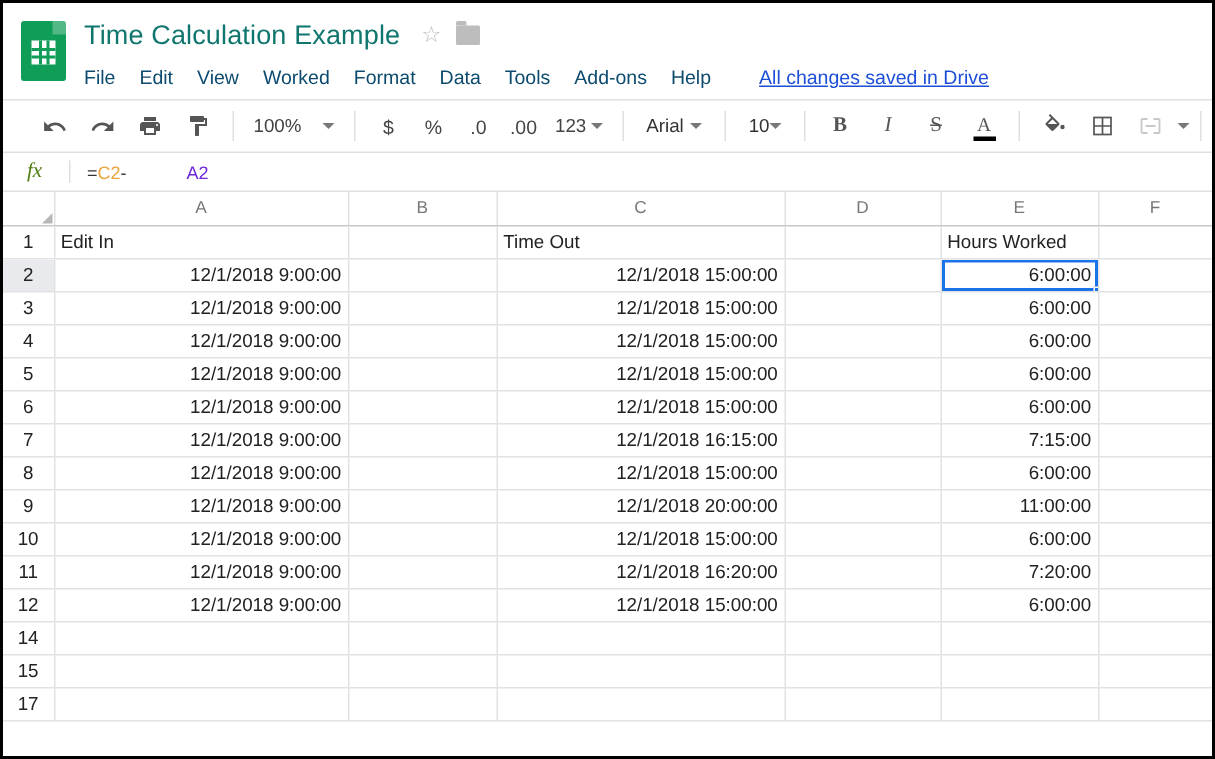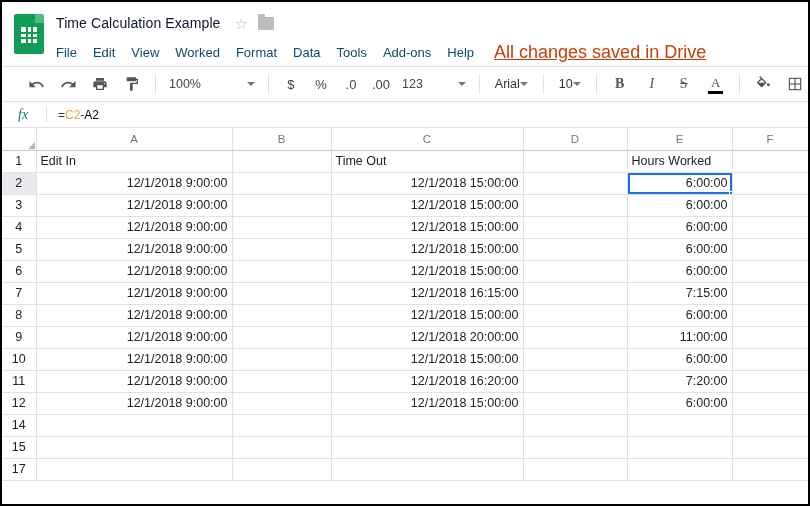--- a/index.html
+++ b/index.html
@@ -60,22 +60,22 @@
   .doc-icon .grid::after {
     top: 0; left: 5px; width: 1.5px; height: 16px;
     box-shadow: 5px 0 0 #0f9d58;
   }
   .header-right { display: flex; flex-direction: column; }
   .title-row {
     display: flex; align-items: center;
     gap: 10px; height: 26px;
   }
   .doc-title {
-    font-size: 14px;
-    color: #0f172a;
+    font-size: 18px;
+    color: #0f766e;
     letter-spacing: .1px;
     white-space: nowrap;
   }
   .star-icon {
     font-size: 15px; color: #bdbdbd; line-height: 1;
     margin-left: 4px; cursor: pointer;
   }
   .folder-icon {
     width: 16px; height: 13px;
     background: #bdbdbd;
@@ -96,23 +96,23 @@
   }
   .menu-item {
     font-size: 13px;
     color: #0c4a6e;
     padding: 2px 8px;
     cursor: pointer;
     white-space: nowrap;
   }
   .menu-item:first-child { padding-left: 0; }
   .save-state {
-    font-size: 18px;
-    color: #c2410c;
-    margin-left: 12px;
+    font-size: 13px;
+    color: #1d4ed8;
+    margin-left: 24px;
     text-decoration: underline;
     white-space: nowrap;
     cursor: pointer;
   }
 
   
   .toolbar {
     height: 36px;
     display: flex;
     align-items: center;
@@ -137,21 +137,20 @@
     width: 1px; height: 20px;
     background: #e0e0e0;
     margin: 0 7px;
     flex: none;
   }
   .tb-zoom {
     display: flex; align-items: center;
     cursor: pointer;
     padding: 3px 6px;
     border-radius: 2px;
-    gap: 32px;
   }
   .tb-zoom .label { font-size: 12.5px; color: #444; }
   .caret {
     width: 0; height: 0;
     border-left: 4px solid transparent;
     border-right: 4px solid transparent;
     border-top: 4px solid #777;
     margin-left: 14px;
   }
   .tb-text {
@@ -187,32 +186,32 @@
   .formula-bar {
     height: 26px;
     display: flex; align-items: center;
     border-bottom: 1px solid #e0e0e0;
     padding-left: 16px;
   }
   .fx {
     font-family: "Liberation Serif", serif;
     font-style: italic;
     font-size: 14px;
-    color: #0f766e;
+    color: #4d7c0f;
     width: 26px;
   }
   .fsep { width: 1px; height: 15px; background: #e0e0e0; margin: 0 11px 0 2px; }
   .formula-text {
     font-size: 12px;
     color: #333;
     font-family: "Liberation Sans", sans-serif;
     white-space: pre;
   }
   .tok-c { color: #e8a33d; }
-  .tok-a { color: #000000; }
+  .tok-a { color: #6d28d9; margin-left: 40px; }
   .tok-op { color: #333; }
 
   
   .grid-wrap {
     position: relative;
     width: 806px;
     height: 100%;
     overflow: hidden;
   }
   table.sheet {

